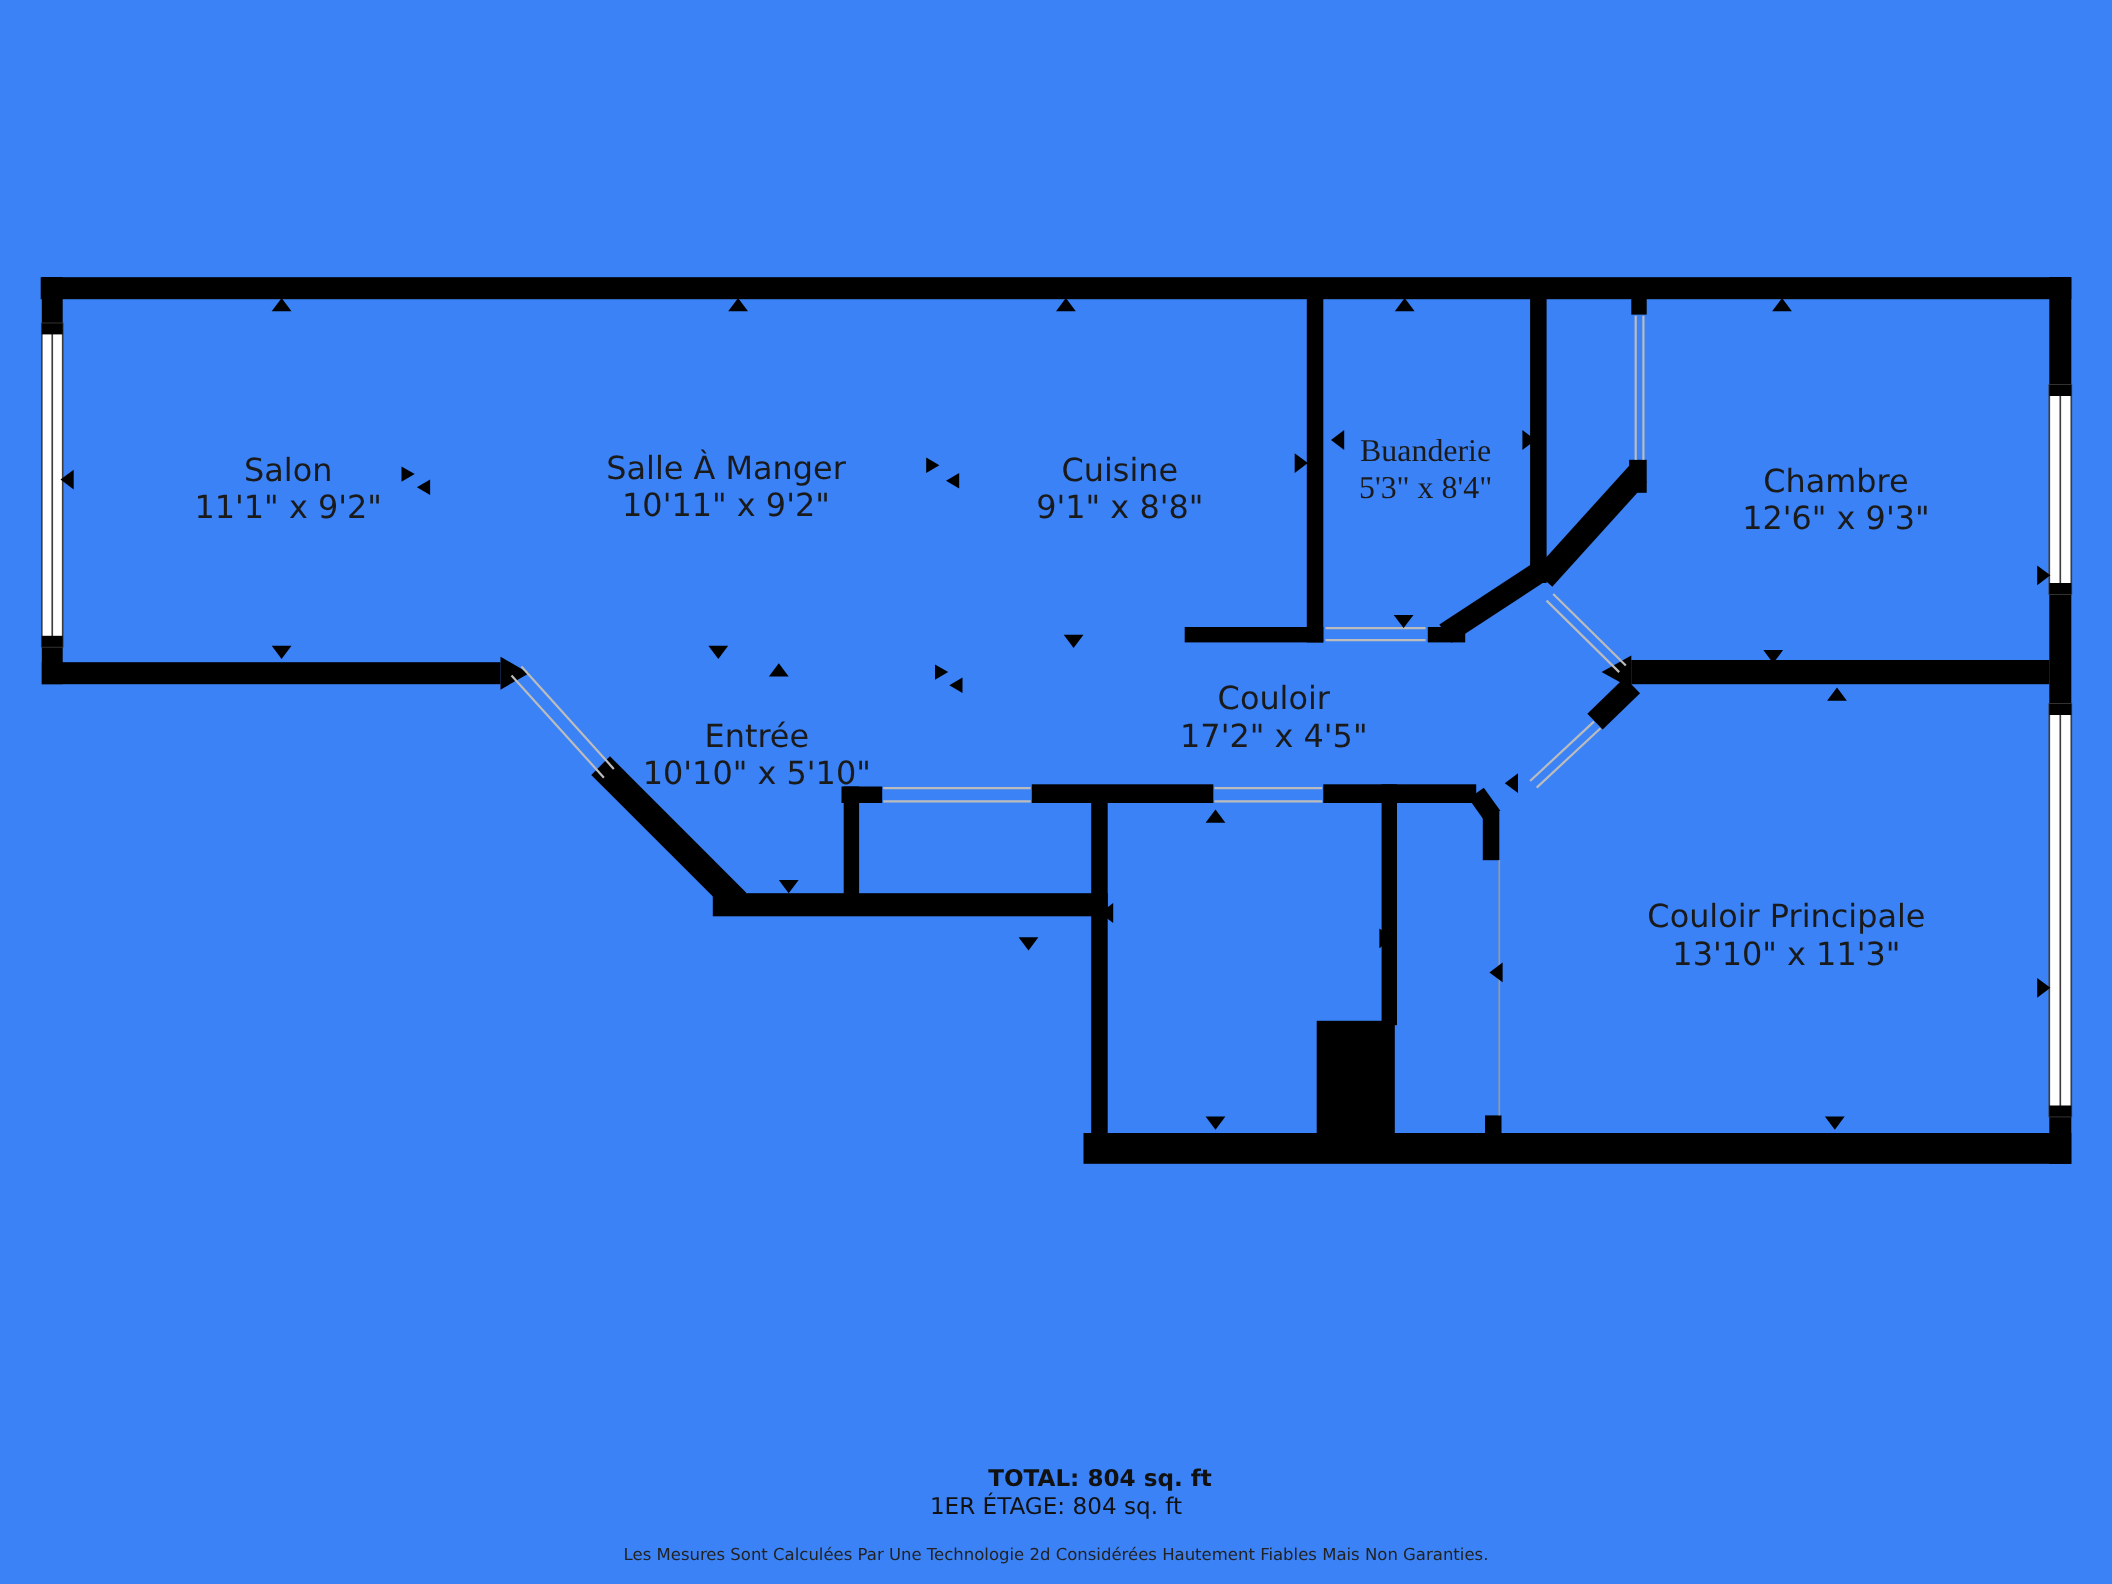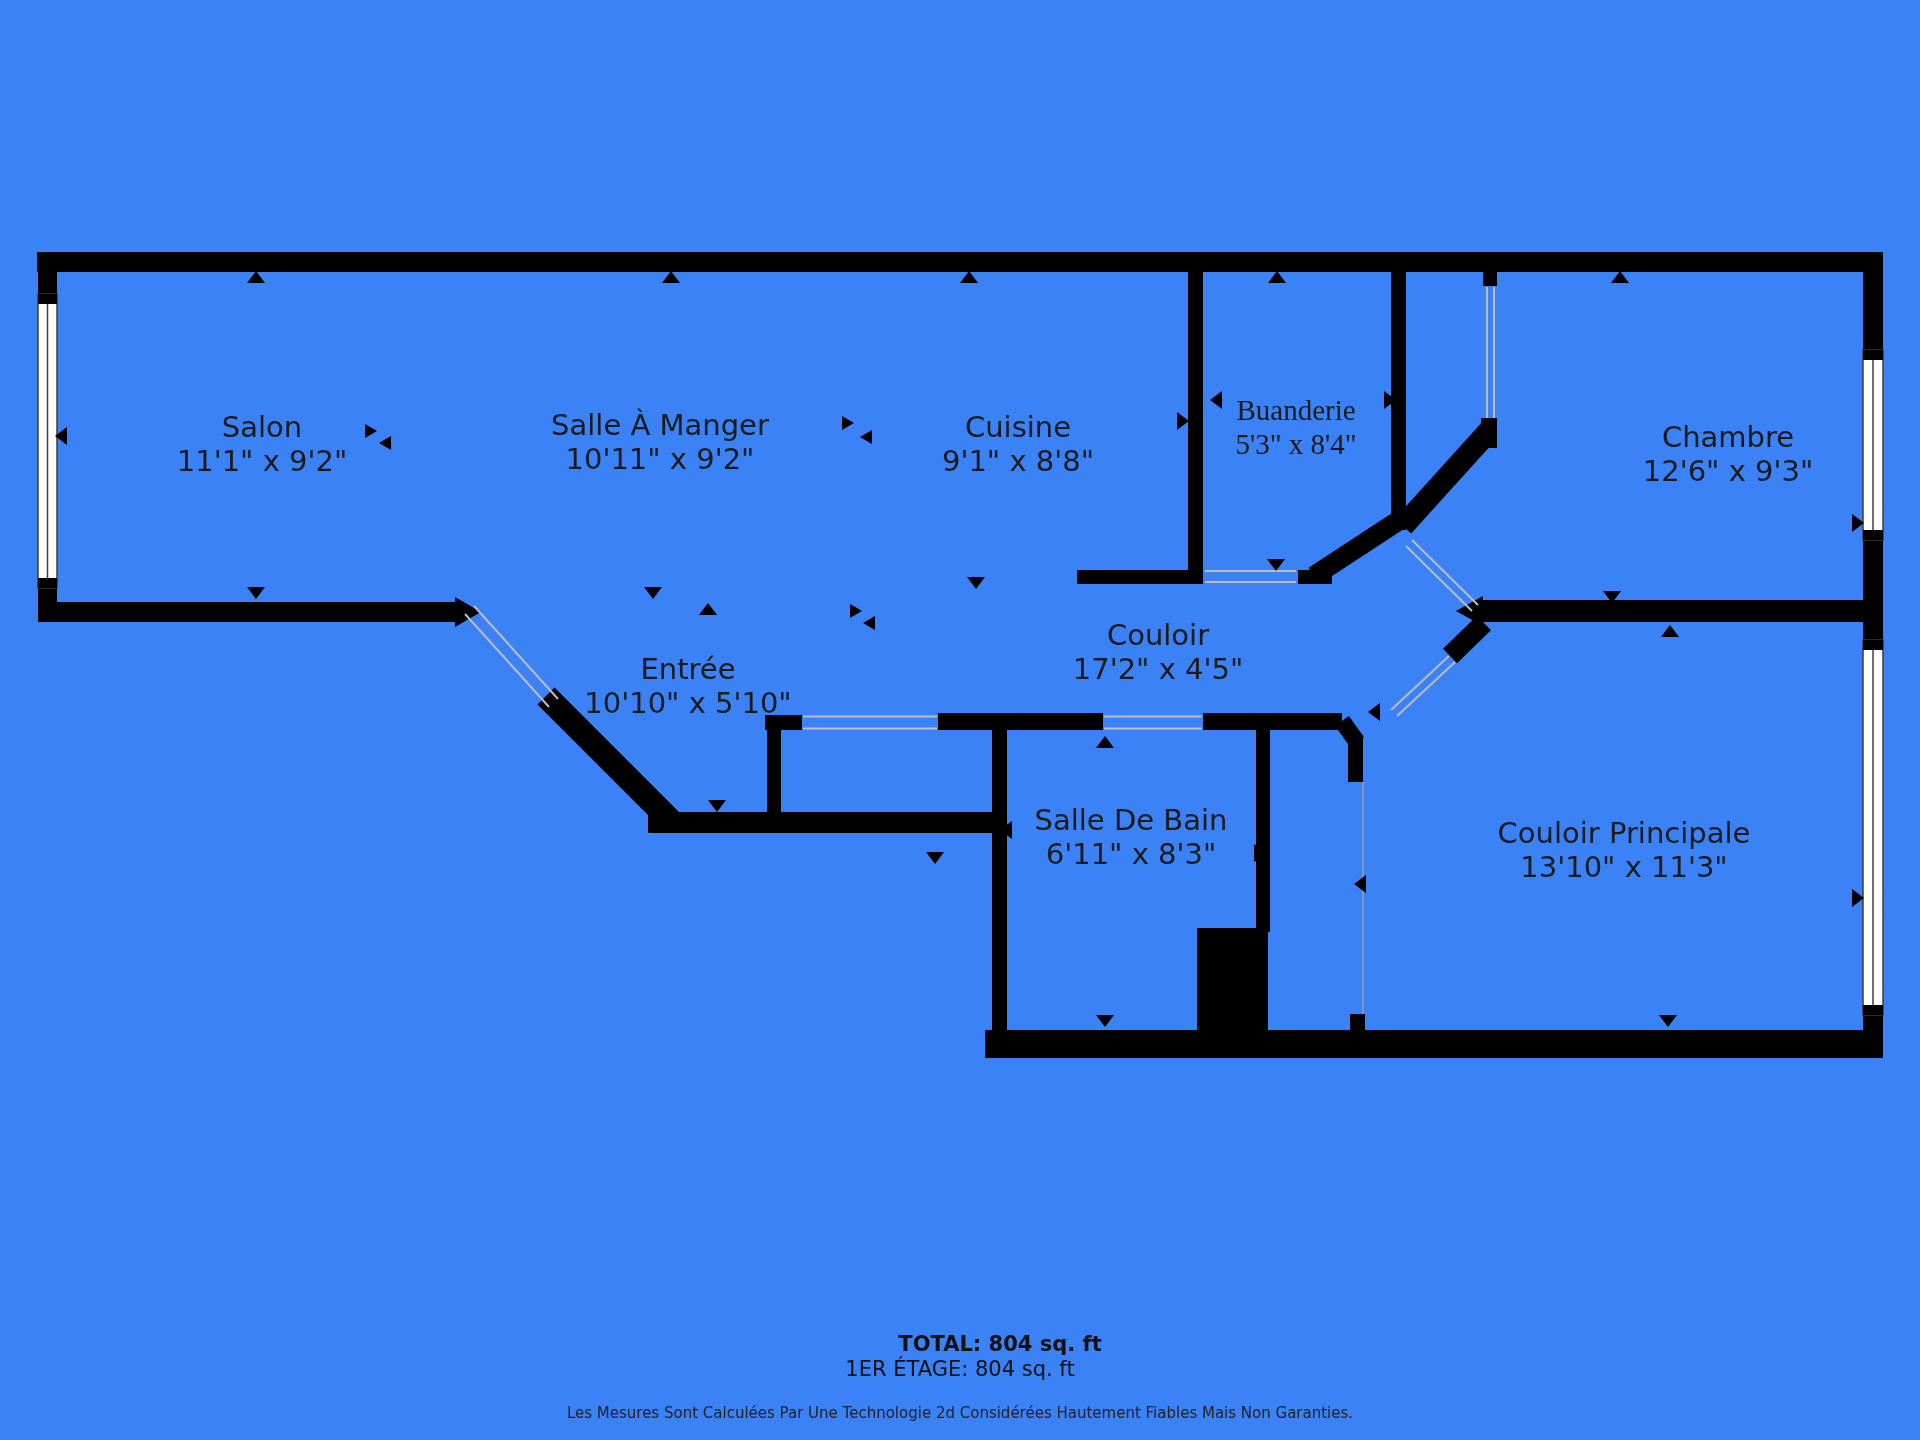--- a/index.html
+++ b/index.html
@@ -201,36 +201,32 @@
     <span class="room-dims">10'11" x 9'2"</span>
   </div>
   <div class="room-label" style="left:1018px; top:444px;">
     <span class="room-name">Cuisine</span>
     <span class="room-dims">9'1" x 8'8"</span>
   </div>
   <div class="room-label" style="left:1296px; top:427px;font-family:Liberation Serif, serif;">
     <span class="room-name">Buanderie</span>
     <span class="room-dims">5'3" x 8'4"</span>
   </div>
-  <div class="room-label" style="left:1728px; top:454px;text-align:center;">
+  <div class="room-label" style="left:1669px; top:454px;text-align:center;">
     <span class="room-name">Chambre</span>
     <span class="room-dims">12'6" x 9'3"</span>
   </div>
   <div class="room-label" style="left:688px; top:686px;">
     <span class="room-name">Entrée</span>
     <span class="room-dims">10'10" x 5'10"</span>
   </div>
   <div class="room-label" style="left:1158px; top:652px;">
     <span class="room-name">Couloir</span>
     <span class="room-dims">17'2" x 4'5"</span>
   </div>
-  <div class="room-label" style="left:1131px; top:837px;">
-    <span class="room-name">Salle De Bain</span>
-    <span class="room-dims">6'11" x 8'3"</span>
-  </div>
   <div class="room-label" style="left:1624px; top:850px;">
     <span class="room-name">Couloir Principale</span>
     <span class="room-dims">13'10" x 11'3"</span>
   </div>
 
   <div id="footer-total" class="footer-line">TOTAL: 804 sq. ft</div>
   <div id="footer-floor" class="footer-line">1ER ÉTAGE: 804 sq. ft</div>
   <div id="footer-disclaimer" class="footer-line">Les Mesures Sont Calculées Par Une Technologie 2d Considérées Hautement Fiables Mais Non Garanties.</div>
 
 </div>

